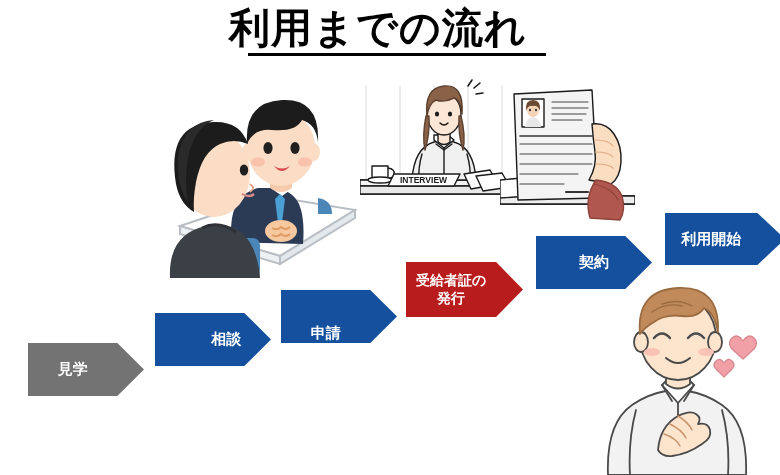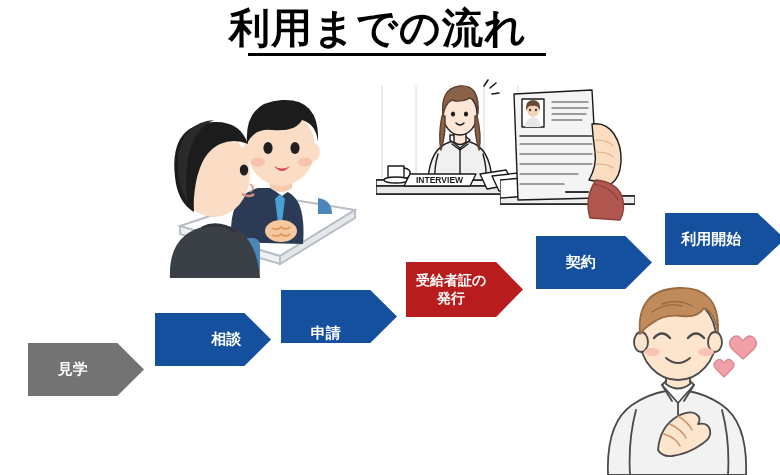--- a/index.html
+++ b/index.html
@@ -76,21 +76,21 @@
   #illus-consultation {
     position: absolute;
     left: 150px;
     top: 78px;
     width: 215px;
     height: 200px;
   }
   
   #illus-interview {
     position: absolute;
-    left: 376px;
+    left: 360px;
     top: 76px;
     width: 170px;
     height: 135px;
   }
   
   #illus-resume {
     position: absolute;
     left: 500px;
     top: 80px;
     width: 135px;
@@ -326,20 +326,20 @@
   <div id="arrow-1" class="flow-arrow" style="background: rgb(20, 80, 158); color: rgb(255, 255, 255); justify-content: flex-end;">
     <span class="arrow-label">相談</span>
   </div>
   <div id="arrow-2" class="flow-arrow" style="background: rgb(20, 80, 158); color: rgb(255, 255, 255);">
     <span class="arrow-label">申請</span>
   </div>
   <div id="arrow-3" class="flow-arrow" style="background: #b91c1c; color: rgb(255, 255, 255);">
     <span class="arrow-label">受給者証の
 発行</span>
   </div>
-  <div id="arrow-4" class="flow-arrow" style="background: rgb(20, 80, 158); color: rgb(255, 255, 255);">
+  <div id="arrow-4" class="flow-arrow" style="background: rgb(20, 80, 158); color: rgb(255, 255, 255); justify-content: center;">
     <span class="arrow-label">契約</span>
   </div>
   <div id="arrow-5" class="flow-arrow" style="background: rgb(20, 80, 158); color: rgb(255, 255, 255);">
     <span class="arrow-label">利用開始</span>
   </div>
 
 </div>
 
 </body></html>

